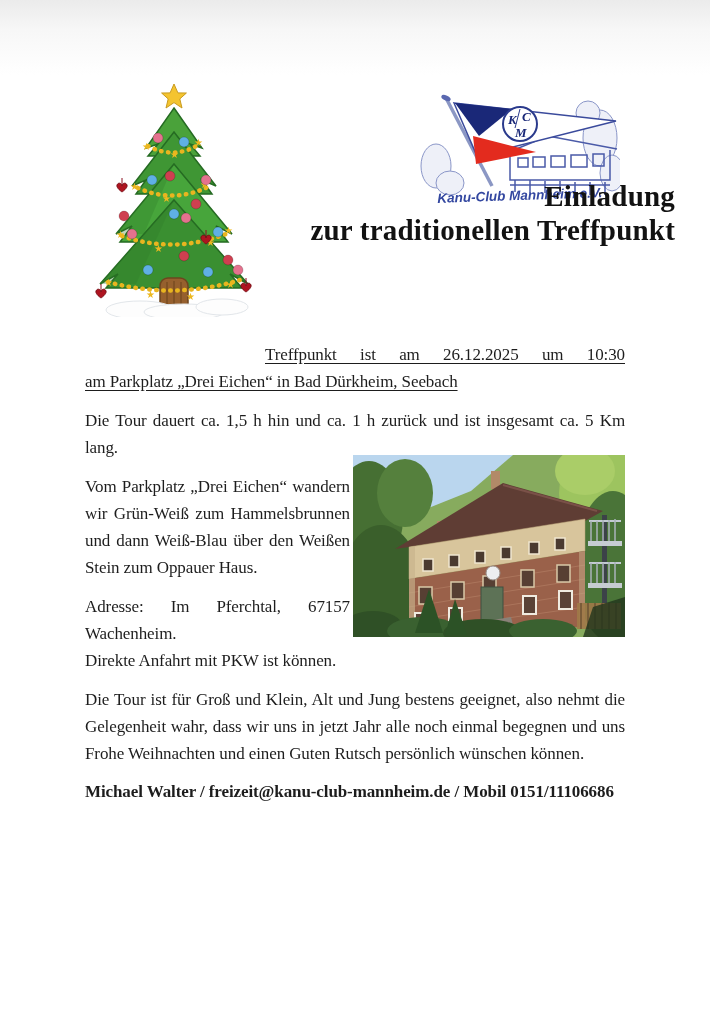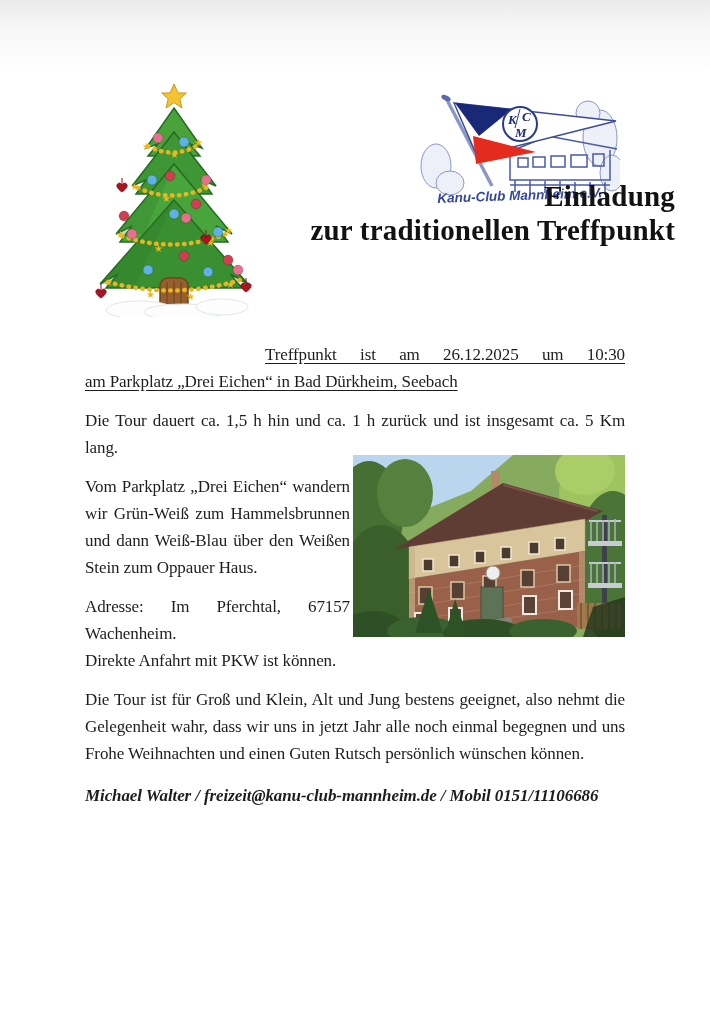--- a/index.html
+++ b/index.html
@@ -31,21 +31,21 @@
   }
   .content p{margin:0 0 12px 0;}
   .meet-line1{display:block;text-indent:180px;text-align:justify;text-align-last:justify;}
   .meet-line{display:block;}
   u{text-decoration:underline;text-underline-offset:3px;}
   .photo{
     float:right;width:272px;height:182px;margin:-18px 0 8px 3px;
     display:block;
   }
   .clearit{clear:both;}
-  .contact{font-weight:bold;margin-top:-6px;line-height:34px;font-style:italic;}
+  .contact{font-weight:bold;margin-top:-6px;line-height:26px;}
 </style>
 </head>
 <body>
 
 <div class="page">
 
   <svg class="tree" viewBox="0 0 172 233" aria-hidden="true">
 
     <polygon points="86,0 89.9,8.9 98.4,9 91.8,14.9 94,24 86,18.6 78,24 80.2,14.9 73.6,9 82.1,8.9" fill="#f4c430" stroke="#c89a1e" stroke-width="1"></polygon>
 

